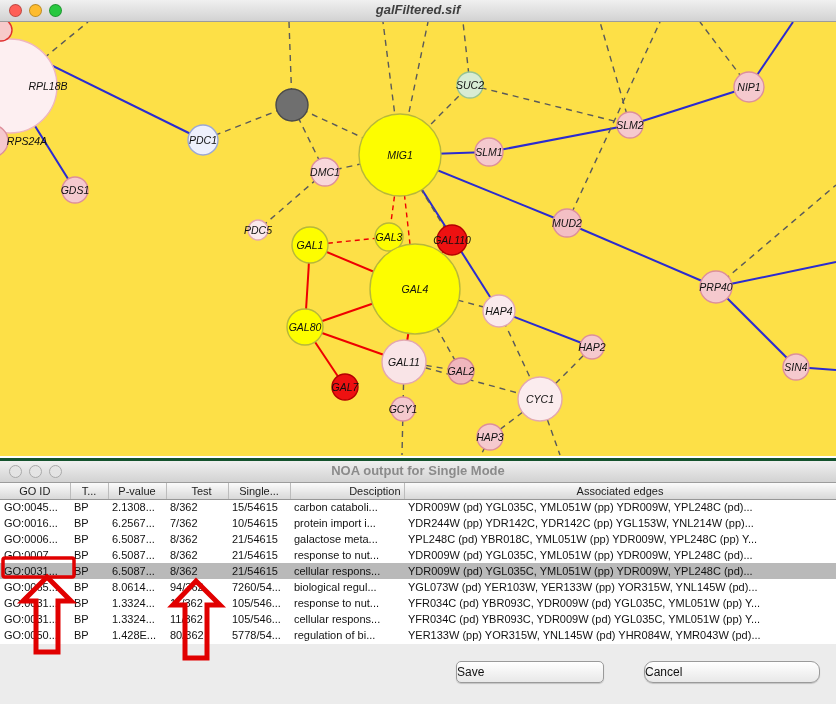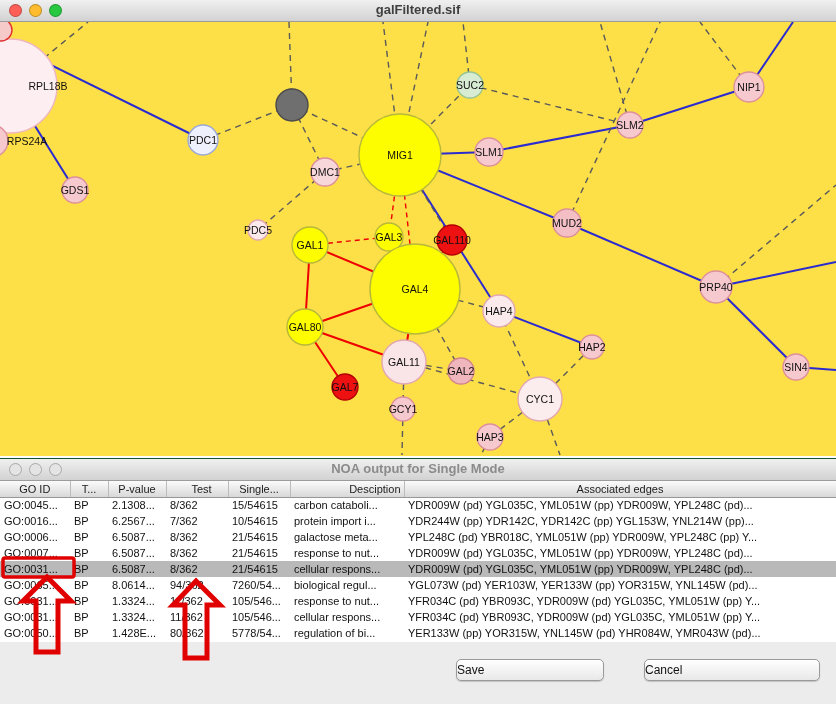--- a/index.html
+++ b/index.html
@@ -1,22 +1,22 @@
 <!DOCTYPE html>
 <html><head>
 <meta charset="utf-8">
 <style>
   html,body{margin:0;padding:0;}
   body{
     width:836px;height:704px;position:relative;overflow:hidden;
     background:#ffffff;font-family:"Liberation Sans",sans-serif;
   }
   .window{position:absolute;left:0;width:836px;}
-  #top-window{top:0;height:456px;background:#fff;}
-  #bottom-window{top:458px;height:246px;background:#ececec;border-top:1px solid #14532d;box-sizing:border-box;}
+  #top-window{top:0;height:456px;background:#fff;font-style:italic;}
+  #bottom-window{top:458px;height:246px;background:#ececec;border-top:3px solid #14532d;box-sizing:border-box;}
   .titlebar{
     height:22px;position:relative;
     background:linear-gradient(to bottom,#f0f0f0,#d2d2d2);
     border-bottom:1px solid #9c9c9c;box-sizing:border-box;
   }
   .titlebar .title{
     display:block;text-align:center;line-height:20px;
     font-size:13px;font-weight:bold;color:#3f3f3f;
   }
   #bottom-window .titlebar .title{color:#8b8b8b;}
@@ -44,21 +44,21 @@
 
   .mac-button{
     position:absolute;height:22px;box-sizing:border-box;
     border:1px solid #9a9a9a;border-radius:5px;
     background:linear-gradient(#ffffff,#e8e8e8);
     font-family:"Liberation Sans",sans-serif;font-size:12px;color:#111;
     box-shadow:0 1px 1px rgba(0,0,0,0.18);
     text-align:left;line-height:19px;padding:0;
   }
   #save-button{left:456px;top:200px;width:148px;}
-  #cancel-button{left:644px;top:200px;width:176px;}
+  #cancel-button{left:644px;top:200px;width:176px;border-radius:9px;}
 
   #annotations{position:absolute;left:0;top:0;width:836px;height:704px;pointer-events:none;z-index:60;}
 </style>
 </head>
 <body>
 
 <div id="top-window" class="window">
   <div class="titlebar">
     <span class="traffic">
       <span class="tl" style="background: rgb(255, 95, 87);"></span>

